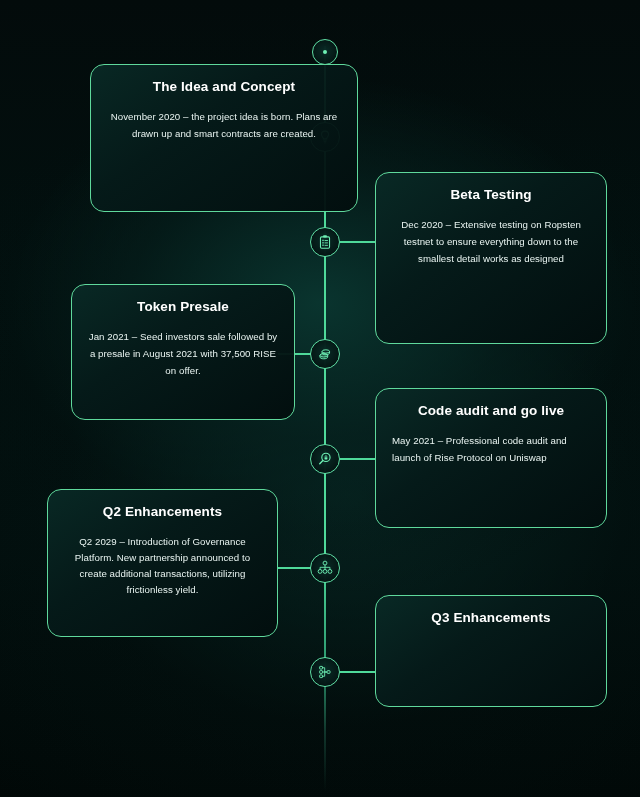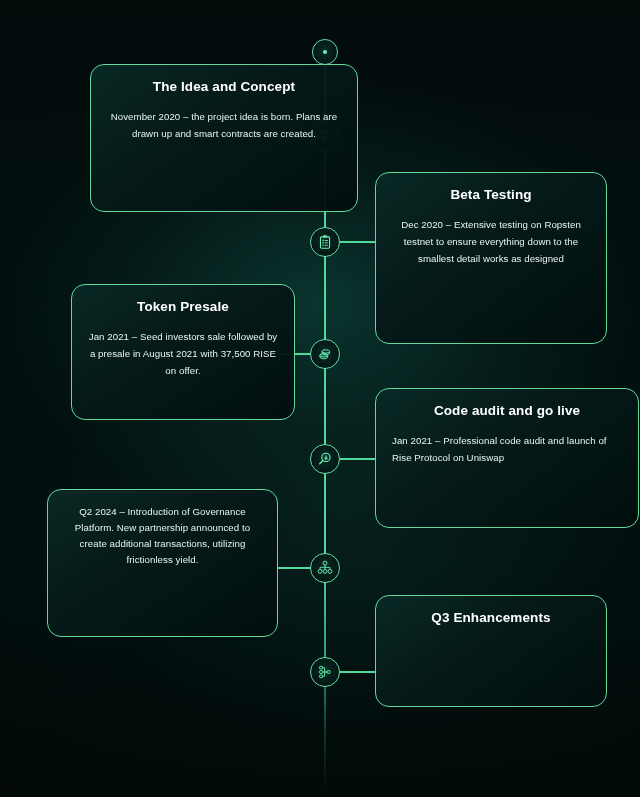--- a/index.html
+++ b/index.html
@@ -161,41 +161,42 @@
 
   <div class="stub" style="left:340px; top:458px; width:35px;"></div>
   <div class="node" style="top:459px;">
     <svg width="16" height="16" viewBox="0 0 24 24">
       <circle cx="13.4" cy="9.6" r="6.2" fill="none" stroke="#6ef0b4" stroke-width="1.7"></circle>
       <line x1="8.8" y1="14.2" x2="4.1" y2="19.2" stroke="#6ef0b4" stroke-width="2.0" stroke-linecap="round"></line>
       <rect x="11.3" y="9.2" width="4.3" height="3.6" rx="0.7" fill="#6ef0b4"></rect>
       <path d="M12.3 9.2V8.1a1.15 1.15 0 0 1 2.3 0v1.1" fill="none" stroke="#6ef0b4" stroke-width="1.1"></path>
     </svg>
   </div>
-  <div class="card" style="left:375px; top:388px; width:264px; height:140px;">
+  <div class="card" style="left:375px; top:388px; width:232px; height:140px;">
     <div class="card-title">Code audit and go live</div>
-    <div class="card-body left-align">Jan 2021 – Professional code audit and launch of Rise Protocol on Uniswap</div>
+    <div class="card-body left-align">May 2021 – Professional code audit and launch of Rise Protocol on Uniswap</div>
   </div>
 
   <div class="stub" style="left:278px; top:567px; width:33px;"></div>
   <div class="node" style="top:568px;">
     <svg width="16" height="16" viewBox="0 0 24 24">
       <circle cx="12" cy="4.6" r="2.9" fill="none" stroke="#6ef0b4" stroke-width="1.4"></circle>
       <line x1="12" y1="7.5" x2="12" y2="11.0" stroke="#6ef0b4" stroke-width="1.3"></line>
       <line x1="4.6" y1="11.0" x2="19.4" y2="11.0" stroke="#6ef0b4" stroke-width="1.3"></line>
       <line x1="4.6" y1="11.0" x2="4.6" y2="14.2" stroke="#6ef0b4" stroke-width="1.3"></line>
       <line x1="12" y1="11.0" x2="12" y2="14.2" stroke="#6ef0b4" stroke-width="1.3"></line>
       <line x1="19.4" y1="11.0" x2="19.4" y2="14.2" stroke="#6ef0b4" stroke-width="1.3"></line>
       <circle cx="4.6" cy="17.1" r="2.9" fill="none" stroke="#6ef0b4" stroke-width="1.4"></circle>
       <circle cx="12" cy="17.1" r="2.9" fill="none" stroke="#6ef0b4" stroke-width="1.4"></circle>
       <circle cx="19.4" cy="17.1" r="2.9" fill="none" stroke="#6ef0b4" stroke-width="1.4"></circle>
     </svg>
   </div>
   <div class="card" style="left:47px; top:489px; width:231px; height:148px;">
-    <div class="card-body tight">Q2 2024 – Introduction of Governance Platform. New  partnership announced to create additional transactions, utilizing frictionless yield.</div>
+    <div class="card-title">Q2 Enhancements</div>
+    <div class="card-body tight">Q2 2029 – Introduction of Governance Platform. New  partnership announced to create additional transactions, utilizing frictionless yield.</div>
   </div>
 
   <div class="stub" style="left:340px; top:671px; width:35px;"></div>
   <div class="node" style="top:672px;">
     <svg width="16" height="16" viewBox="0 0 24 24">
       <rect x="4.0" y="3.6" width="4.3" height="4.0" rx="0.8" fill="none" stroke="#6ef0b4" stroke-width="1.4"></rect>
       <rect x="4.0" y="10.0" width="4.3" height="4.0" rx="0.8" fill="none" stroke="#6ef0b4" stroke-width="1.4"></rect>
       <rect x="4.0" y="16.4" width="4.3" height="4.0" rx="0.8" fill="none" stroke="#6ef0b4" stroke-width="1.4"></rect>
       <rect x="15.2" y="10.0" width="4.3" height="4.0" rx="0.8" fill="none" stroke="#6ef0b4" stroke-width="1.4"></rect>
       <path d="M8.3 5.6h3.2v6.4h3.7" fill="none" stroke="#6ef0b4" stroke-width="1.3"></path>

